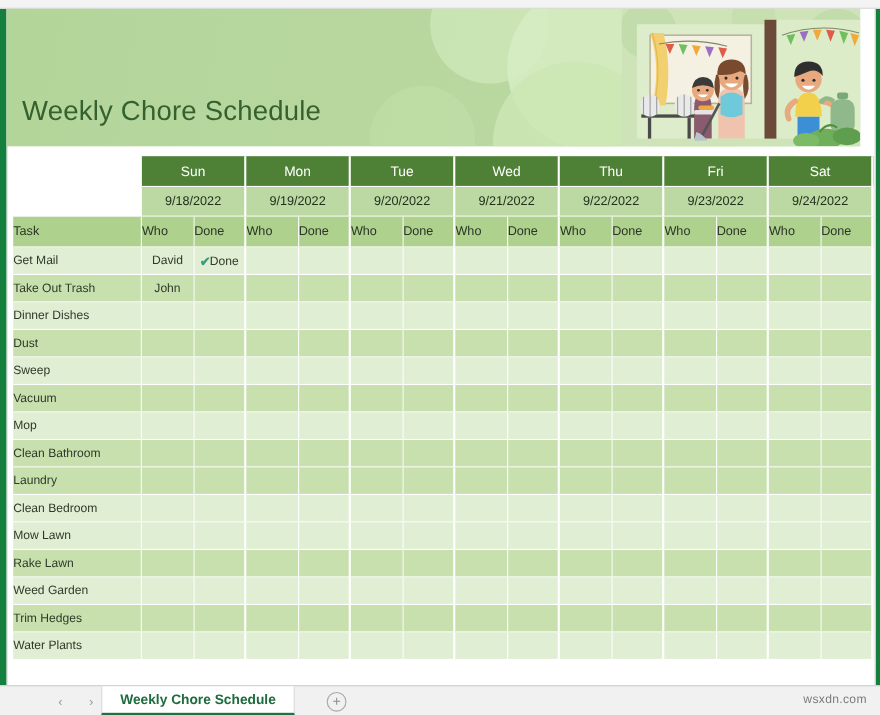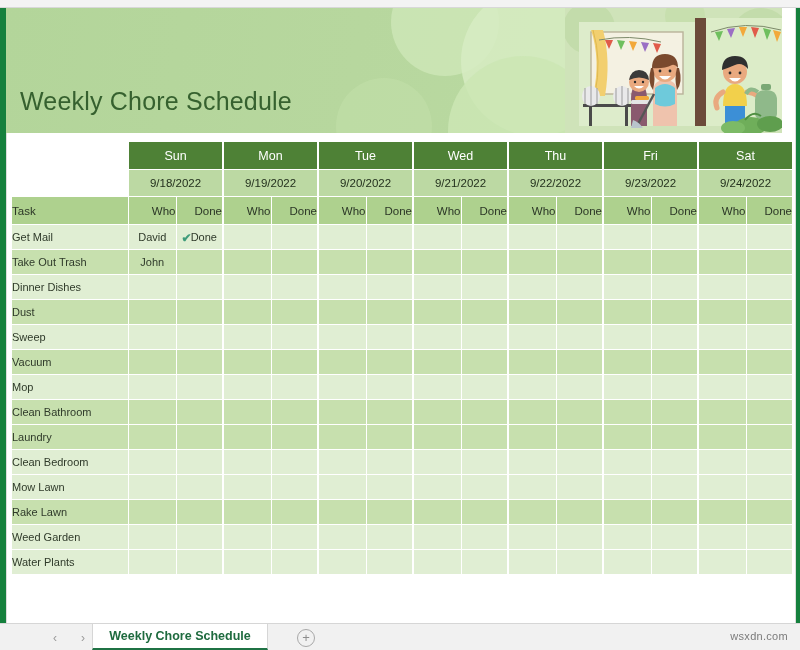--- a/index.html
+++ b/index.html
@@ -127,21 +127,21 @@
     border-right: 1px solid #ffffff;
     border-bottom: 1px solid #ffffff;
     font-size: 11.5px;
   }
   .label-row td.task-label {
     text-align: left;
     color: #2b3626;
     padding-left: 10px;
   }
   .label-row td.sub-label {
-    text-align: right;
+    text-align: left;
     color: #2b3626;
   }
   .label-row td.day-sep { border-right: 2px solid #ffffff; }
   .corner-blank {
     background: #ffffff !important;
     border: none !important;
   }
 
   
   .body-row td {
@@ -620,20 +620,37 @@
           <td class="done-cell day-sep"></td>
           <td class="who-cell"></td>
           <td class="done-cell day-sep"></td>
           <td class="who-cell"></td>
           <td class="done-cell day-sep"></td>
           <td class="who-cell"></td>
           <td class="done-cell day-sep"></td>
           <td class="who-cell"></td>
           <td class="done-cell day-sep"></td>
         </tr>
+        <tr class="body-row odd">
+          <td class="task-name">Trim Hedges</td>
+          <td class="who-cell"></td>
+          <td class="done-cell day-sep"></td>
+          <td class="who-cell"></td>
+          <td class="done-cell day-sep"></td>
+          <td class="who-cell"></td>
+          <td class="done-cell day-sep"></td>
+          <td class="who-cell"></td>
+          <td class="done-cell day-sep"></td>
+          <td class="who-cell"></td>
+          <td class="done-cell day-sep"></td>
+          <td class="who-cell"></td>
+          <td class="done-cell day-sep"></td>
+          <td class="who-cell"></td>
+          <td class="done-cell day-sep"></td>
+        </tr>
         <tr class="body-row even">
           <td class="task-name">Water Plants</td>
           <td class="who-cell"></td>
           <td class="done-cell day-sep"></td>
           <td class="who-cell"></td>
           <td class="done-cell day-sep"></td>
           <td class="who-cell"></td>
           <td class="done-cell day-sep"></td>
           <td class="who-cell"></td>
           <td class="done-cell day-sep"></td>

